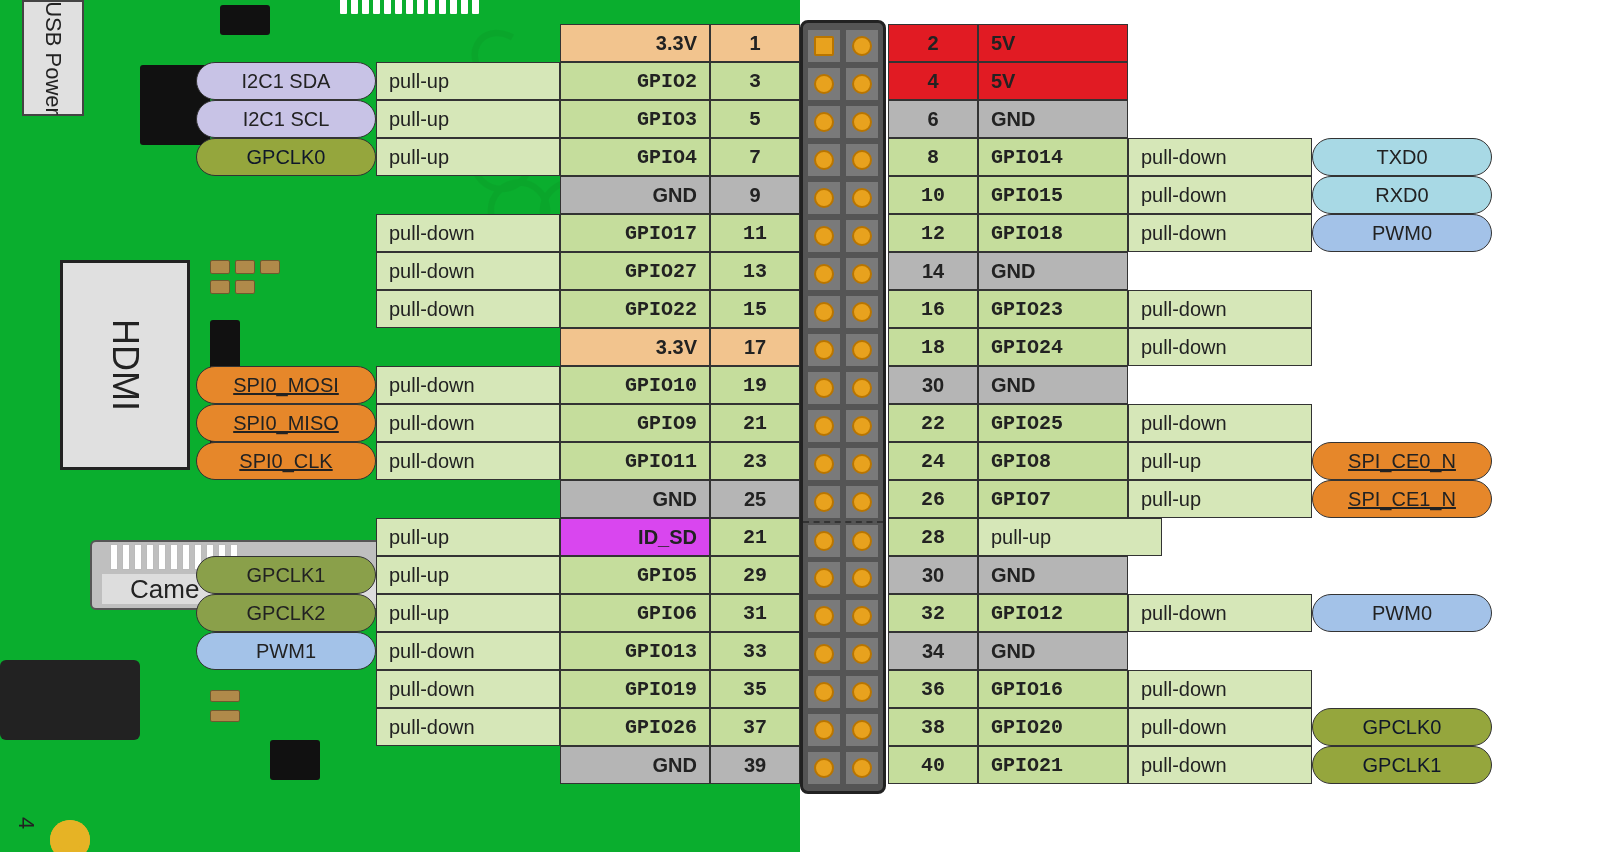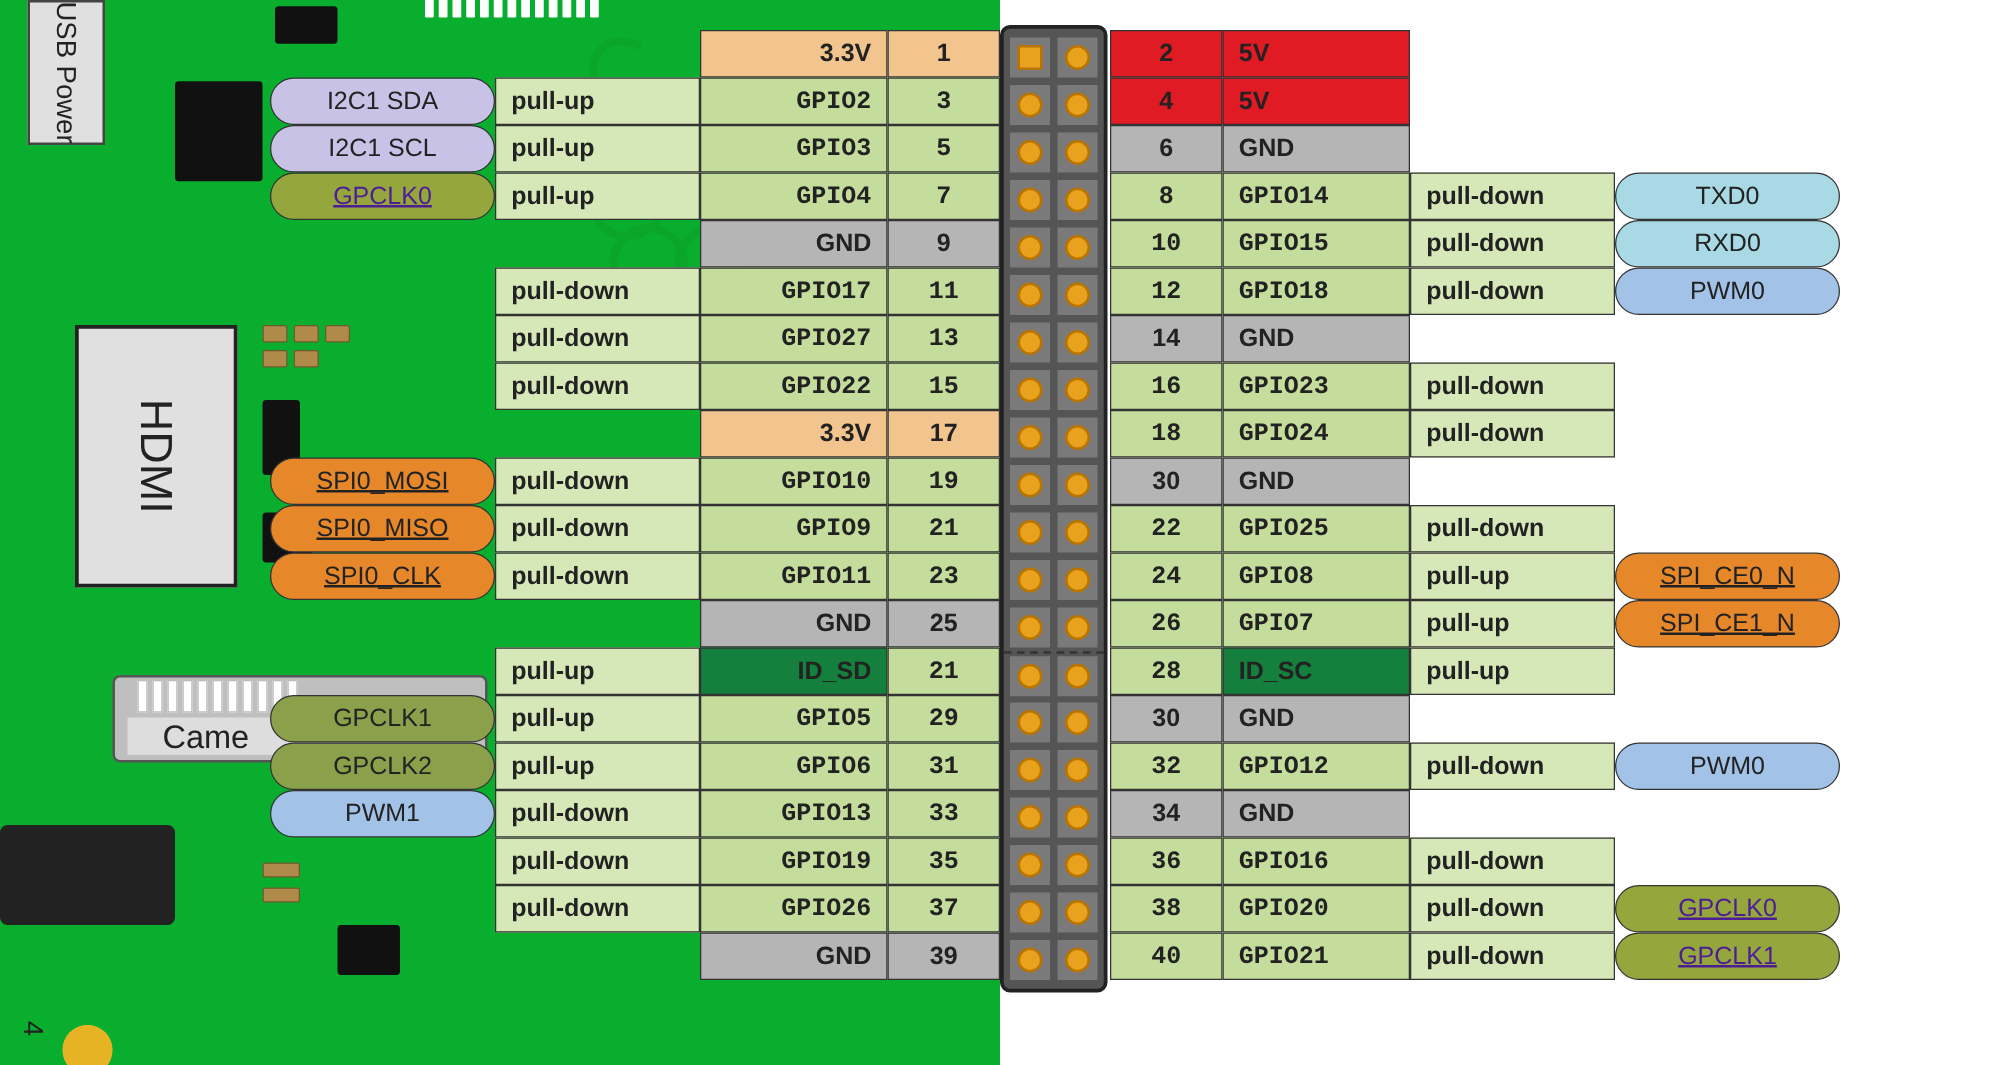--- a/index.html
+++ b/index.html
@@ -165,40 +165,40 @@
     display: flex;
     align-items: center;
     height: 100%;
     font-size: 20px;
     color: #222;
     padding: 0 12px;
     white-space: nowrap;
   }
   .cell.num  { width: 90px;  font-weight: 700; justify-content: center; }
   .cell.name { width: 150px; font-weight: 700; justify-content: flex-start; }
-  .cell.pull { width: 164px; font-weight: 700; justify-content: flex-start; }
+  .cell.pull { width: 184px; font-weight: 400; justify-content: flex-start; }
   .cell.alt  { width: 180px; font-weight: 400; justify-content: center; border-radius: 19px; }
 
   .labels-left .cell.name { justify-content: flex-end; }
   .labels-left .cell.pull { justify-content: flex-start; }
   .labels-left .cell.alt  { justify-content: center; }
 
   
   .c-3v3 { background: #f2c48e; }
   .c-5v  { background: #e11b23; }
   .c-gnd { background: #b5b5b5; }
   .c-gpio{ background: #c5dd9c; font-family: Liberation Mono, monospace; }
   .c-pull{ background: #d6e7b8; }
   .c-alt-i2c { background: #c8c3e6; }
-  .c-alt-clk { background: #95a63d; color:#4c1d95;text-decoration:underline; }
+  .c-alt-clk { background: #95a63d; color:#0f172a; }
   .c-alt-spi { background: #e6872a; text-decoration: underline; }
   .c-alt-pwm { background: #a3c2e8; }
   .c-alt-uart{ background: #a8d9e5; }
   .c-alt-grn { background: #8aa04a; }
-  .c-idsd    { background: #15803d; }
+  .c-idsd    { background: #d946ef; }
 
   .four-label {
     position:absolute;
     left:20px; top:810px;
     transform: rotate(90deg);
     font-size:22px;
     color:#222;
   }
 
   
@@ -628,21 +628,20 @@
         <div class="cell alt c-alt-spi">SPI_CE0_N</div>
       </div>
       <div class="lrow">
         <div class="cell num c-gpio">26</div>
         <div class="cell name c-gpio">GPIO7</div>
         <div class="cell pull c-pull">pull-up</div>
         <div class="cell alt c-alt-spi">SPI_CE1_N</div>
       </div>
       <div class="lrow">
         <div class="cell num c-gpio">28</div>
-        <div class="cell name c-idsd">ID_SC</div>
         <div class="cell pull c-pull">pull-up</div>
       </div>
       <div class="lrow">
         <div class="cell num c-gnd">30</div>
         <div class="cell name c-gnd">GND</div>
       </div>
       <div class="lrow">
         <div class="cell num c-gpio">32</div>
         <div class="cell name c-gpio">GPIO12</div>
         <div class="cell pull c-pull">pull-down</div>

